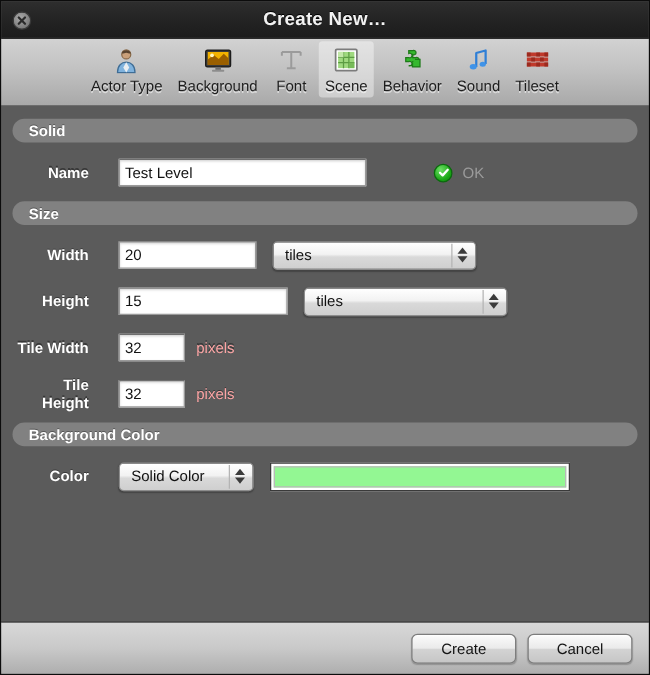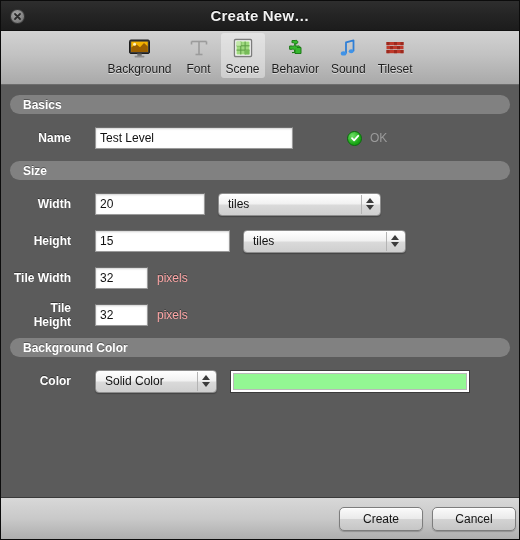--- a/index.html
+++ b/index.html
@@ -147,21 +147,21 @@
     cursor: pointer;
   }
   .swatch-inner { width: 100%; height: 100%; border: 1px solid #b9b9b9; }
 
   
   .footer {
     height: 42px; flex: 0 0 42px;
     background: linear-gradient(to bottom, #d8d8d8 0%, #c9c9c9 50%, #aeaeae 100%);
     border-top: 1px solid #3a3a3a;
     display: flex; align-items: center; justify-content: flex-end;
-    padding-right: 3px; gap: 9px;
+    padding-right: 13px; gap: 9px;
   }
   .btn {
     min-width: 84px; height: 24px;
     background: linear-gradient(to bottom, #fbfbfb 0%, #eaeaea 48%, #d3d3d3 52%, #c6c6c6 100%);
     border: 1px solid #7d7d7d;
     border-radius: 5px;
     font-size: 12px; color: #141414;
     display: flex; align-items: center; justify-content: center;
     cursor: pointer;
     box-shadow: 0 1px 1px rgba(0,0,0,.22), inset 0 1px 0 rgba(255,255,255,.7);
@@ -176,20 +176,31 @@
     <div class="close-btn">
       <svg width="9" height="9" viewBox="0 0 9 9" aria-hidden="true">
         <path d="M2 2 L7 7 M7 2 L2 7" stroke="#2b2b2b" stroke-width="1.8" stroke-linecap="round"></path>
       </svg>
     </div>
     <div class="title-text">Create New…</div>
   </div>
 
   <div class="toolbar">
 
+    <div class="tb-item">
+      <span class="tb-icon">
+        <svg width="22" height="22" viewBox="0 0 22 22">
+          <circle cx="11" cy="6.5" r="3.6" fill="#caa07a" stroke="#8a6a49" stroke-width="1"></circle>
+          <path d="M11 3.2c2.2 0 3.6 1.1 3.6 2.6 -1.2.3-2.4-.6-3.6-.6s-2.4.9-3.6.6C7.4 4.3 8.8 3.2 11 3.2z" fill="#5a4430"></path>
+          <path d="M4 21 C4 15.5 7.2 12.8 11 12.8 C14.8 12.8 18 15.5 18 21 Z" fill="#7fb2dd" stroke="#3f6d95" stroke-width="1"></path>
+          <path d="M11 12.8 L8.6 17 L11 21 L13.4 17 Z" fill="#e9eef2"></path>
+        </svg>
+      </span>
+      <span class="tb-label">Actor Type</span>
+    </div>
 
     <div class="tb-item">
       <span class="tb-icon">
         <svg width="23" height="22" viewBox="0 0 23 22">
           <rect x="1.5" y="3" width="20" height="13.5" rx="1.5" fill="#3a3a3a" stroke="#1c1c1c" stroke-width="1"></rect>
           <rect x="3.2" y="4.6" width="16.6" height="10.3" fill="#f2b200"></rect>
           <path d="M3.2 10.5 L8 7 L12 10.2 L16 6 L19.8 9.5 L19.8 14.9 L3.2 14.9 Z" fill="#9a5f00"></path>
           <circle cx="6.6" cy="7.2" r="1.5" fill="#fff6c0"></circle>
           <rect x="9.3" y="16.5" width="4.4" height="2.4" fill="#6d6d6d"></rect>
           <rect x="6.6" y="18.7" width="9.8" height="1.7" rx=".6" fill="#8d8d8d"></rect>
@@ -267,21 +278,21 @@
       </span>
       <span class="tb-label">Tileset</span>
     </div>
 
 
   </div>
 
   <div class="body">
 
     <div class="section-header">
-      <span>Basics</span>
+      <span>Solid</span>
     </div>
     <div class="section-body">
       <div class="row">
         <div class="row-label">Name</div>
         <div class="txtfield" style="width:198px" placeholder="">Test Level</div>
         <div class="ok-wrap">
           <span class="ok-badge">
             <svg width="10" height="10" viewBox="0 0 10 10">
               <path d="M2 5.2 L4.1 7.3 L8.2 2.8" fill="none" stroke="#ffffff" stroke-width="1.8" stroke-linecap="round" stroke-linejoin="round"></path>
             </svg>
@@ -333,21 +344,21 @@
       </div>
 
     </div>
 
     <div class="section-header">
       <span>Background Color</span>
     </div>
     <div class="section-body">
       <div class="row">
         <div class="row-label">Color</div>
-        <div class="combo" style="width:122px">
+        <div class="combo" style="width:108px">
           <span>Solid Color</span>
           <span class="stepper">
             <span class="ar up"></span>
               <span class="ar dn"></span>
           </span>
         </div>
         <div class="swatch-frame" style="width:240px; margin-left:13px">
           <div class="swatch-inner" id="swatch" style="background: rgb(147, 247, 147);"></div>
         </div>
       </div>

